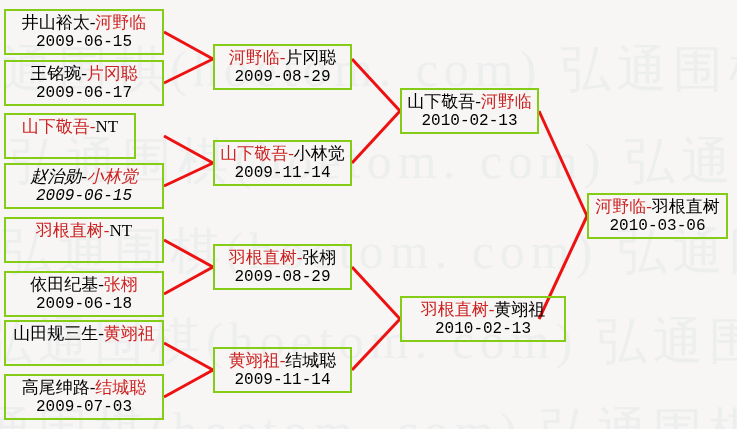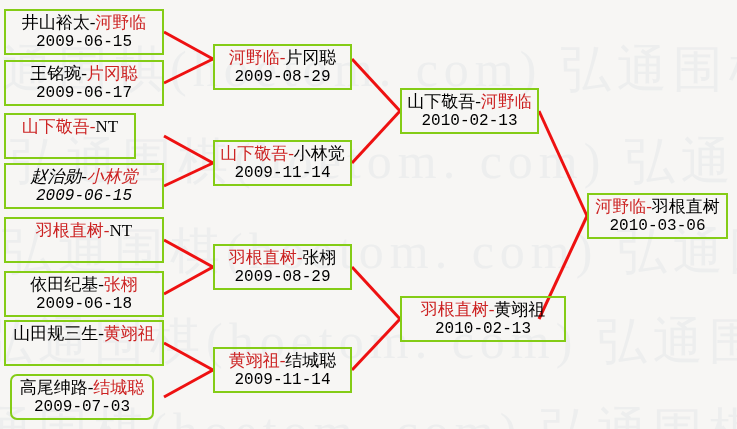--- a/index.html
+++ b/index.html
@@ -102,21 +102,21 @@
         <div class="names"><span class="win">羽根直树</span><span class="win">-</span><span>NT</span></div>
         <div class="date"></div>
       </div>
       <div class="box" style="left: 4px; top: 271px; width: 160px;">
         <div class="names"><span>依田纪基</span><span>-</span><span class="win">张栩</span></div>
         <div class="date">2009-06-18</div>
       </div>
       <div class="box" style="left: 4px; top: 320px; width: 160px;">
         <div class="names"><span>山田规三生</span><span>-</span><span class="win">黄翊祖</span></div>
       </div>
-      <div class="box" style="left: 10px; top: 374px; width: 144px; border-radius: 7px;">
+      <div class="box" style="left: 4px; top: 374px; width: 160px;">
         <div class="names"><span>高尾绅路</span><span>-</span><span class="win">结城聪</span></div>
         <div class="date">2009-07-03</div>
       </div>
       <div class="box" style="left: 213px; top: 36px; width: 139px; margin-top: 8px;">
         <div class="names"><span class="win">河野临</span><span class="win">-</span><span>片冈聪</span></div>
         <div class="date">2009-08-29</div>
       </div>
       <div class="box" style="left: 213px; top: 140px; width: 139px;">
         <div class="names"><span class="win">山下敬吾</span><span class="win">-</span><span>小林觉</span></div>
         <div class="date">2009-11-14</div>

